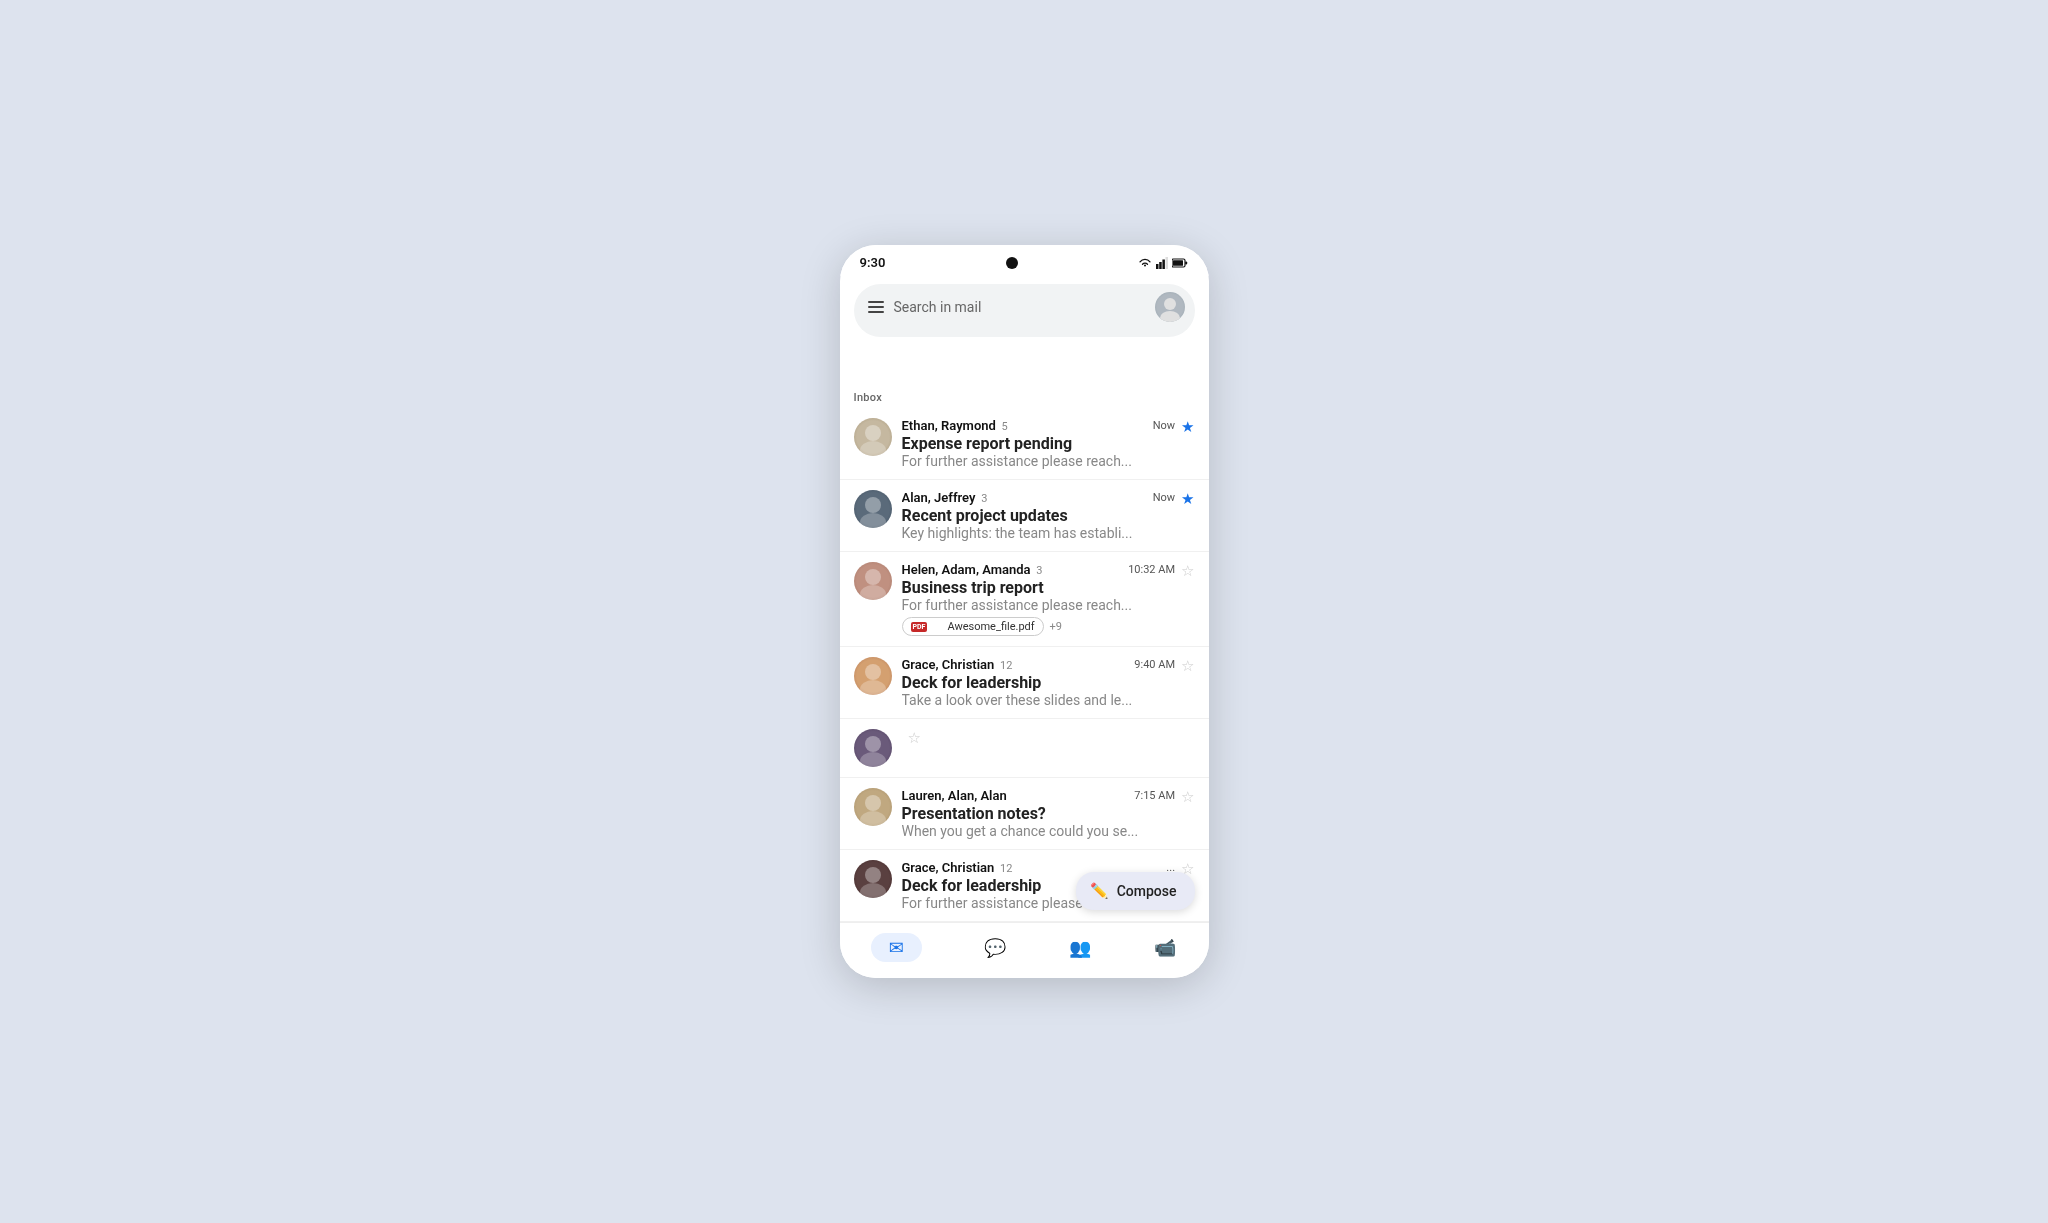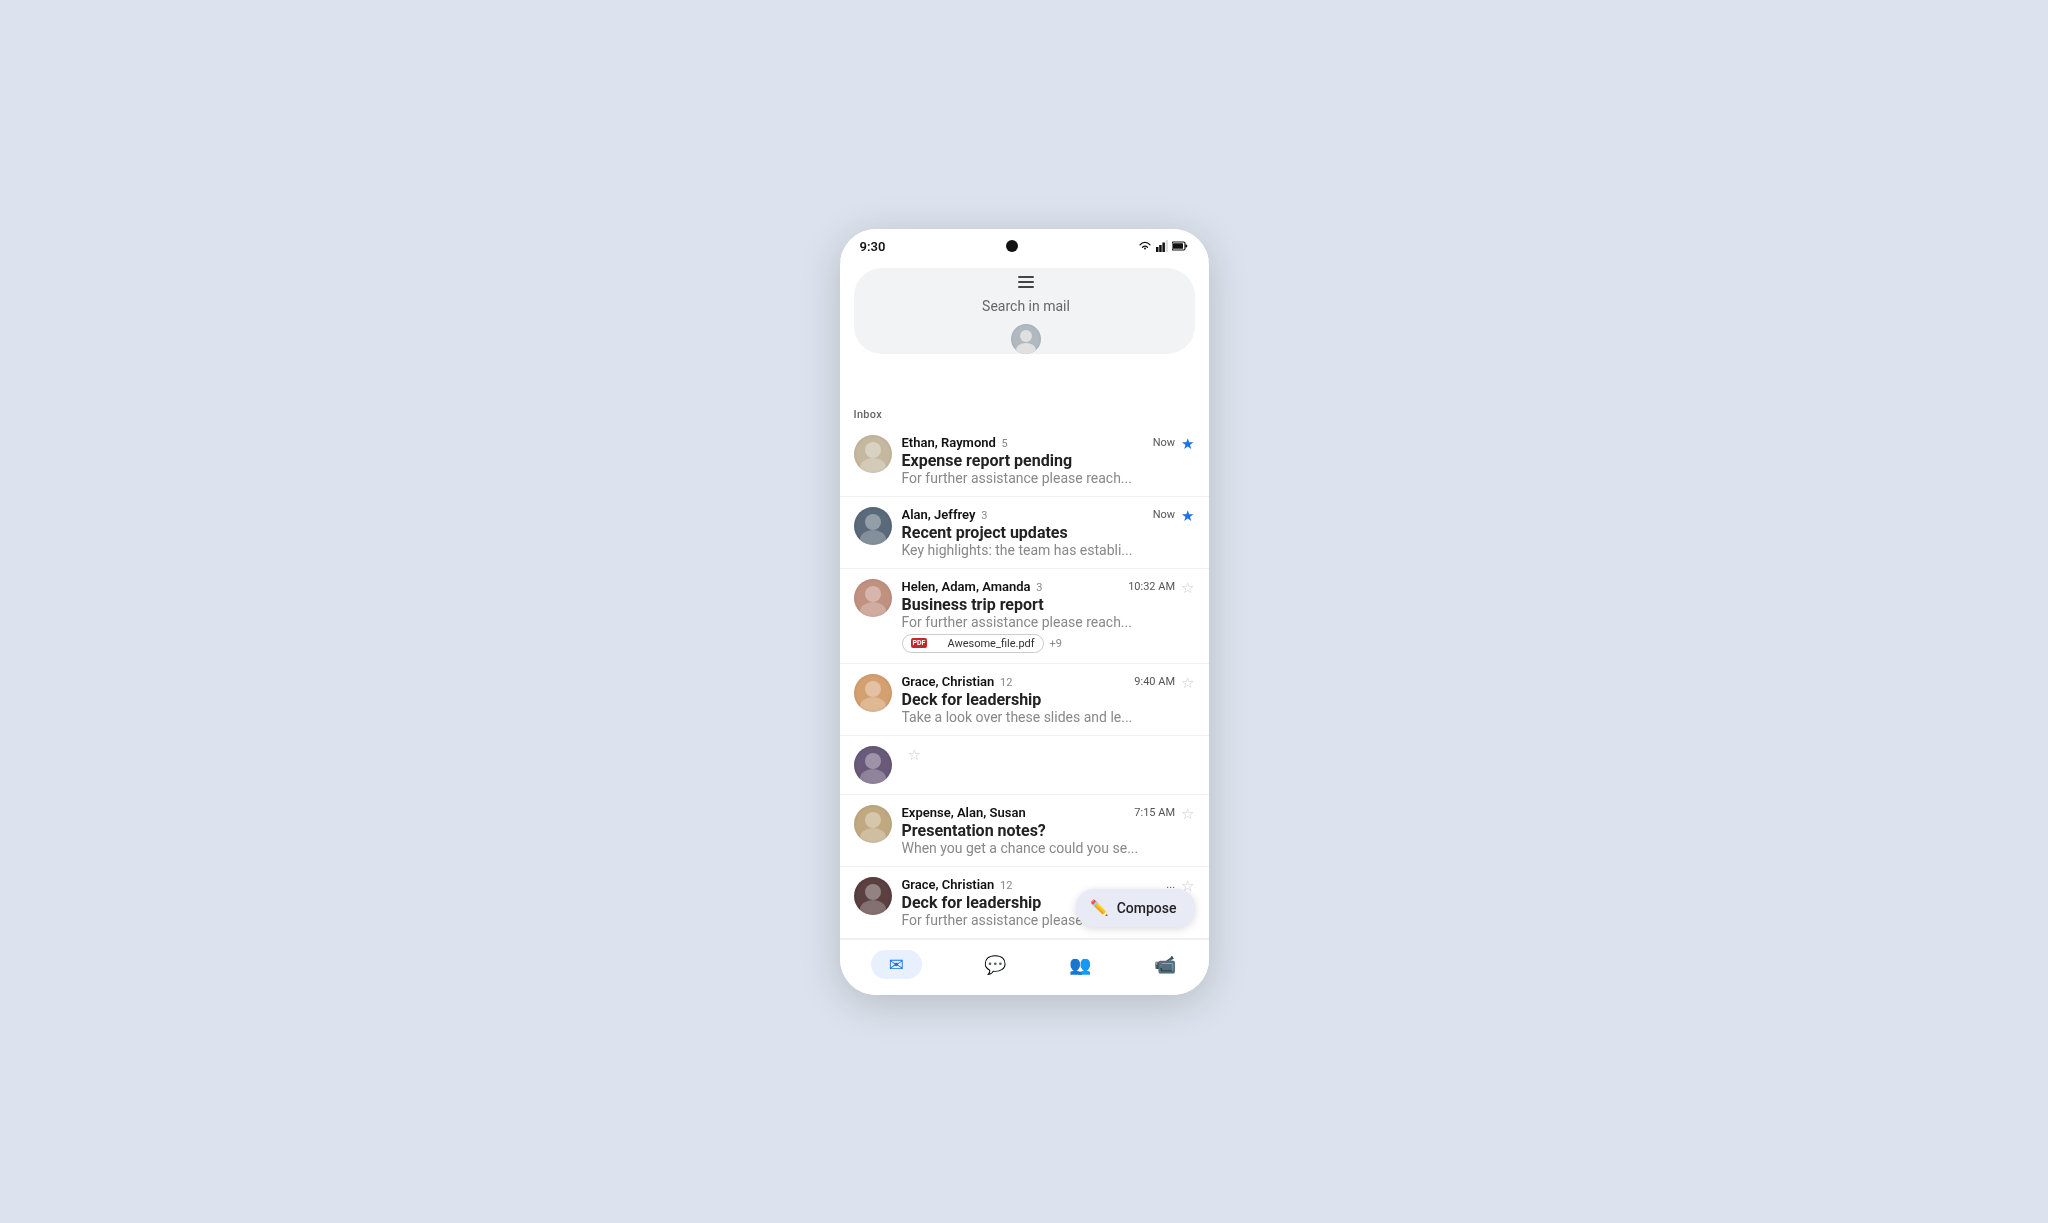--- a/index.html
+++ b/index.html
@@ -43,23 +43,22 @@
       gap: 4px;
       align-items: center;
     }
     
     .search-bar {
       display: flex;
       align-items: center;
       margin: 8px 14px 4px 14px;
       background: #f1f3f4;
       border-radius: 28px;
-      padding: 8px 10px 0 14px;
+      padding: 8px 10px 15px 14px;
       gap: 10px;
-      flex-direction: column;
     }
     .hamburger-icon {
       display: flex;
       flex-direction: column;
       gap: 3px;
       cursor: pointer;
     }
     .hamburger-icon span {
       display: block;
       width: 16px;
@@ -410,21 +409,21 @@
         </div>
         <div class="email-item">
           <div class="email-avatar av-lauren">
             <svg viewBox="0 0 38 38" xmlns="http://www.w3.org/2000/svg" width="38" height="38">
     <circle cx="19" cy="15" r="8" fill="rgba(255,255,255,0.35)"></circle>
     <ellipse cx="19" cy="32" rx="13" ry="9" fill="rgba(255,255,255,0.25)"></ellipse>
   </svg>
           </div>
           <div class="email-body">
             <div class="email-header">
-              <span class="email-sender">Expense, Alan, Susan</span>
+              <span class="email-sender">Lauren, Alan, Alan</span>
               <span class="email-time">7:15 AM</span>
             </div>
             <div class="email-subject">Presentation notes?</div>
             <div class="email-preview">When you get a chance could you se...</div>
           </div>
           <div class="email-right">
             <span class="star-icon">☆</span>
           </div>
         </div>
         <div class="email-item">

